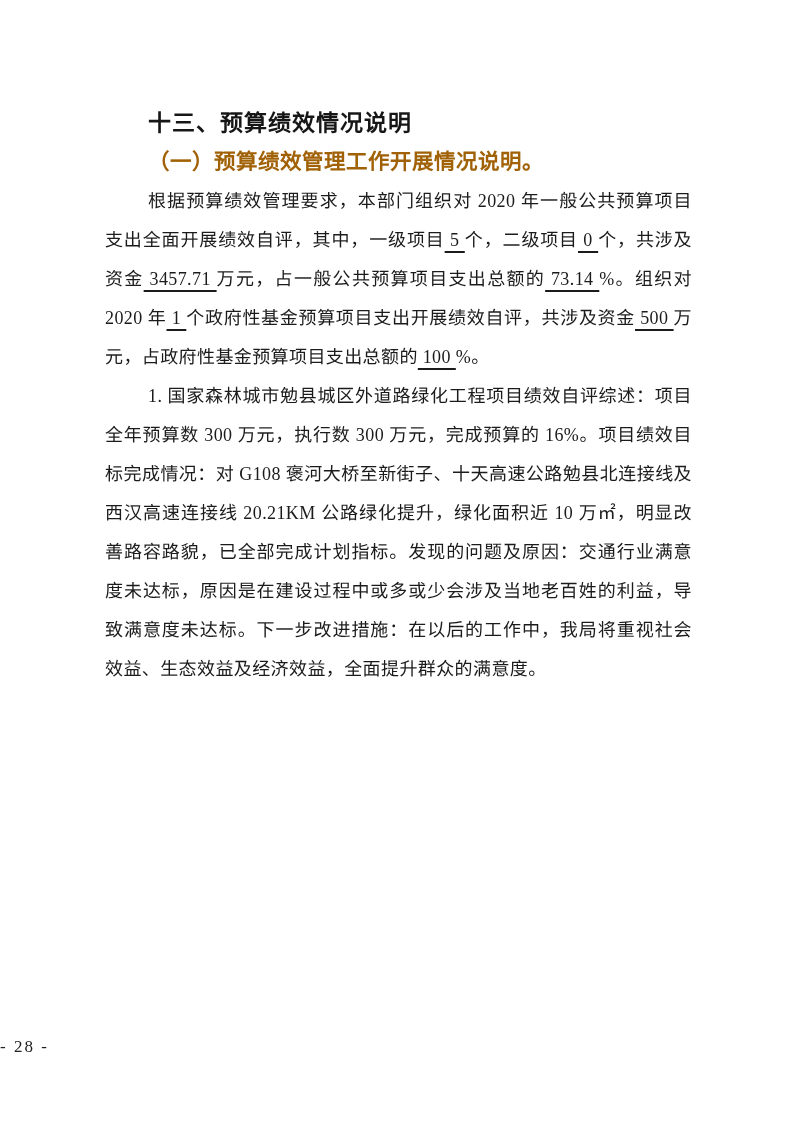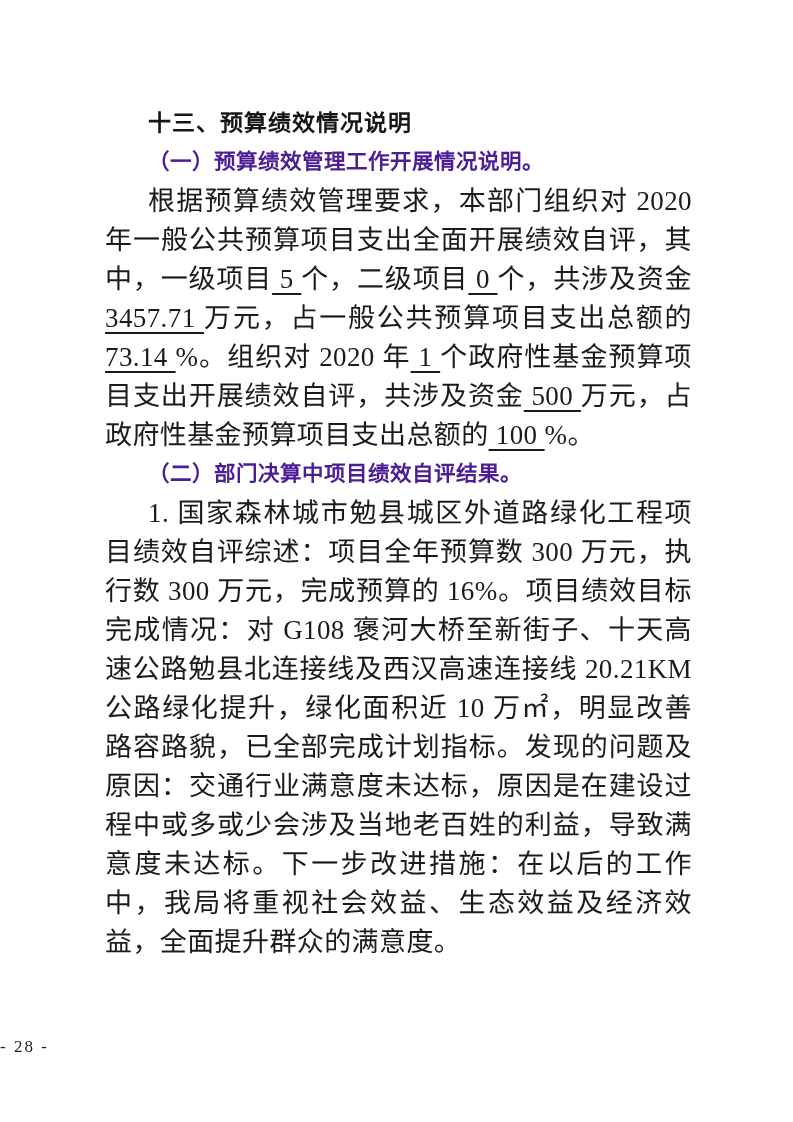--- a/index.html
+++ b/index.html
@@ -32,25 +32,25 @@
     letter-spacing: 1px;
     color: #161616;
   }
   .doc-heading {
     margin: 0;
     font-weight: bold;
     font-size: 21.5px;
     line-height: 39px;
     text-indent: 43px;
     letter-spacing: 0.5px;
-    color: #4c1d95;
+    color: #a16207;
   }
   .doc-para {
     margin: 0;
-    font-size: 27px;
+    font-size: 18px;
     line-height: 39px;
     text-indent: 43px;
     text-align: justify;
     text-justify: inter-ideograph;
     letter-spacing: 0.4px;
     color: #1b1b1b;
   }
   .doc-para span.u {
     text-decoration: underline;
     text-decoration-thickness: 1.5px;
@@ -69,20 +69,19 @@
 </style>
 </head>
 <body>
 
 <div class="page">
   <div class="doc-content">
     <h2 class="doc-title">十三、预算绩效情况说明</h2>
     <div>
         <h3 class="doc-heading"><span>（一）预算绩效管理工作开展情况说明。</span></h3>
         <p class="doc-para"><span>根据预算绩效管理要求，本部门组织对 2020 年一般公共预算项目支出全面开展绩效自评，其中，一级项目</span><span class="u"> 5 </span><span>个，二级项目</span><span class="u"> 0 </span><span>个，共涉及资金</span><span class="u"> 3457.71 </span><span>万元，占一般公共预算项目支出总额的</span><span class="u"> 73.14 </span><span>%。组织对 2020 年</span><span class="u"> 1 </span><span>个政府性基金预算项目支出开展绩效自评，共涉及资金</span><span class="u"> 500 </span><span>万元，占政府性基金预算项目支出总额的</span><span class="u"> 100 </span><span>%。</span></p>
-        <h3 class="doc-heading"><span>（二）部门决算中项目绩效自评结果。</span></h3>
         <p class="doc-para"><span>1. 国家森林城市勉县城区外道路绿化工程项目绩效自评综述：项目全年预算数 300 万元，执行数 300 万元，完成预算的 16%。项目绩效目标完成情况：对 G108 褒河大桥至新街子、十天高速公路勉县北连接线及西汉高速连接线 20.21KM 公路绿化提升，绿化面积近 10 万㎡，明显改善路容路貌，已全部完成计划指标。发现的问题及原因：交通行业满意度未达标，原因是在建设过程中或多或少会涉及当地老百姓的利益，导致满意度未达标。下一步改进措施：在以后的工作中，我局将重视社会效益、生态效益及经济效益，全面提升群众的满意度。</span></p>
       </div>
   </div>
   <div class="page-footer">
     <span>- 28 -</span>
   </div>
 </div>
 
 </body></html>

